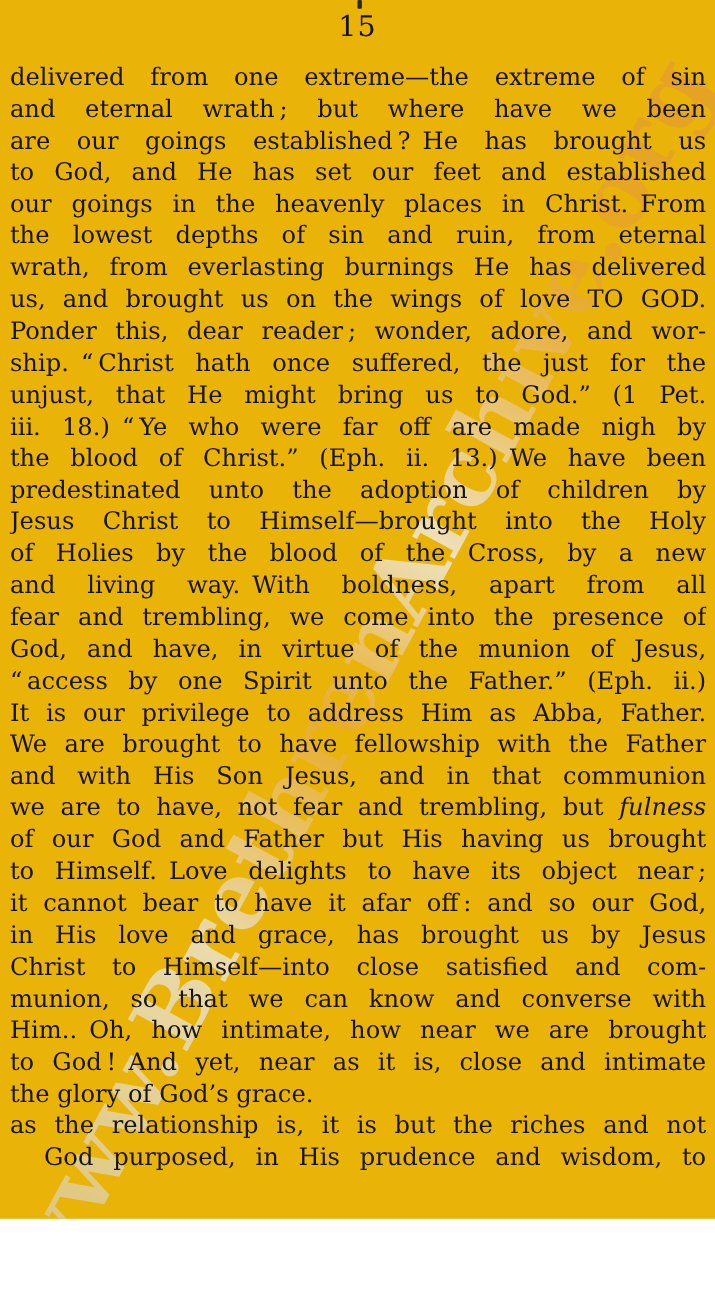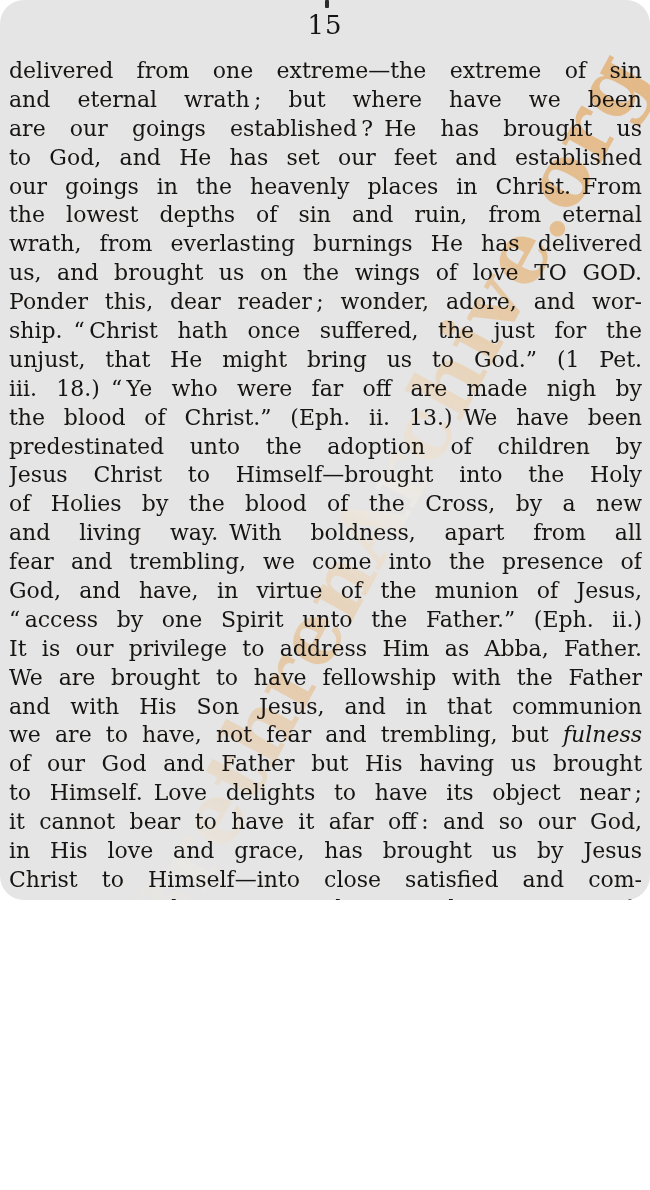--- a/index.html
+++ b/index.html
@@ -5,26 +5,25 @@
   html, body {
     margin: 0;
     padding: 0;
     width: 650px;
     height: 1190px;
     background: #ffffff;
   }
   .page {
     position: relative;
     width: 650px;
-    height: 900px;
-    background: #e5e5e5;
+    height: 1108px;
+    background: #eab308;
     overflow: hidden;
     font-family: "DejaVu Serif", "Liberation Serif", serif;
     color: #171513;
-    border-radius: 24px;
   }
   .top-artifact {
     position: absolute;
     left: 325px;
     top: 0;
     width: 4px;
     height: 8px;
     background: #2b2b2b;
     border-radius: 1px;
   }

